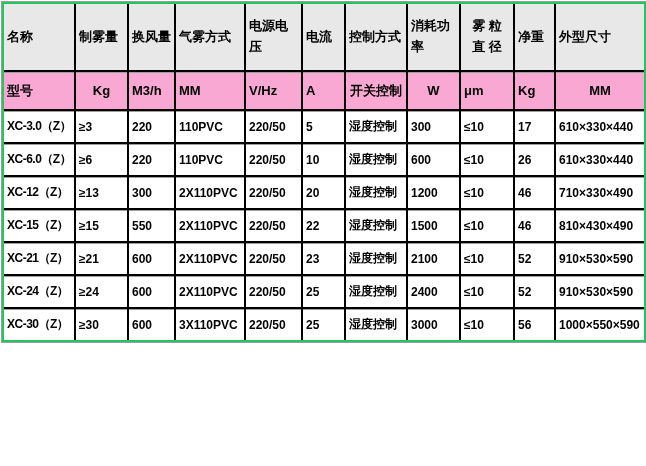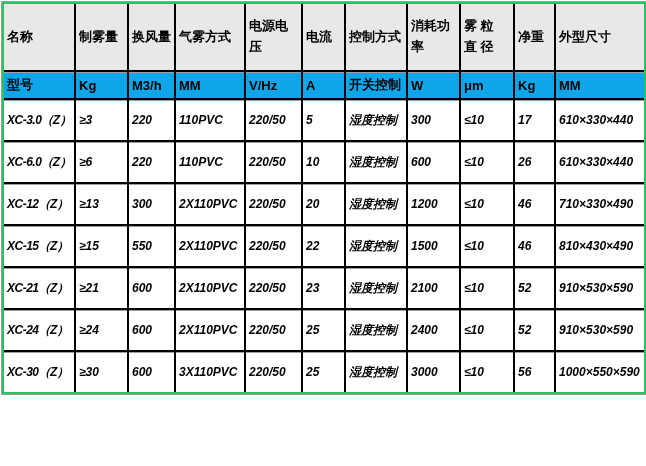--- a/index.html
+++ b/index.html
@@ -48,27 +48,27 @@
   th:first-child, td:first-child { border-left: none; }
   tr.hrow1 th { border-top: none; box-shadow: none; }
   tr.hrow1 th {
     background: #e8e8e8;
     font-size: 13px;
     height: 66px;
     white-space: pre-line;
     line-height: 1.6;
   }
   tr.hrow2 th {
-    background: #0ea5e9;
+    background: #f9a8d4;
     font-size: 13px;
-    height: 28px;
-  }
-  tbody tr { height: 42px; font-style: italic; }
+    height: 39px;
+  }
+  tbody tr { height: 33px; }
   td.model { letter-spacing: -0.5px; font-size: 12px; }
-  .tc { text-align: left; }
+  .tc { text-align: center; }
 </style>
 </head>
 <body>
 
 <table class="spec">
   <colgroup>
     <col class="c1">
       <col class="c2">
       <col class="c3">
       <col class="c4">

